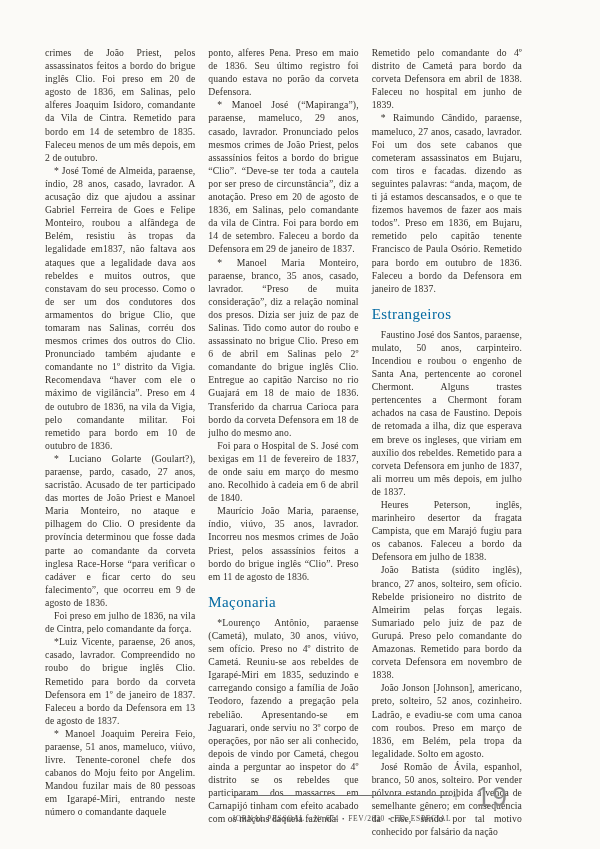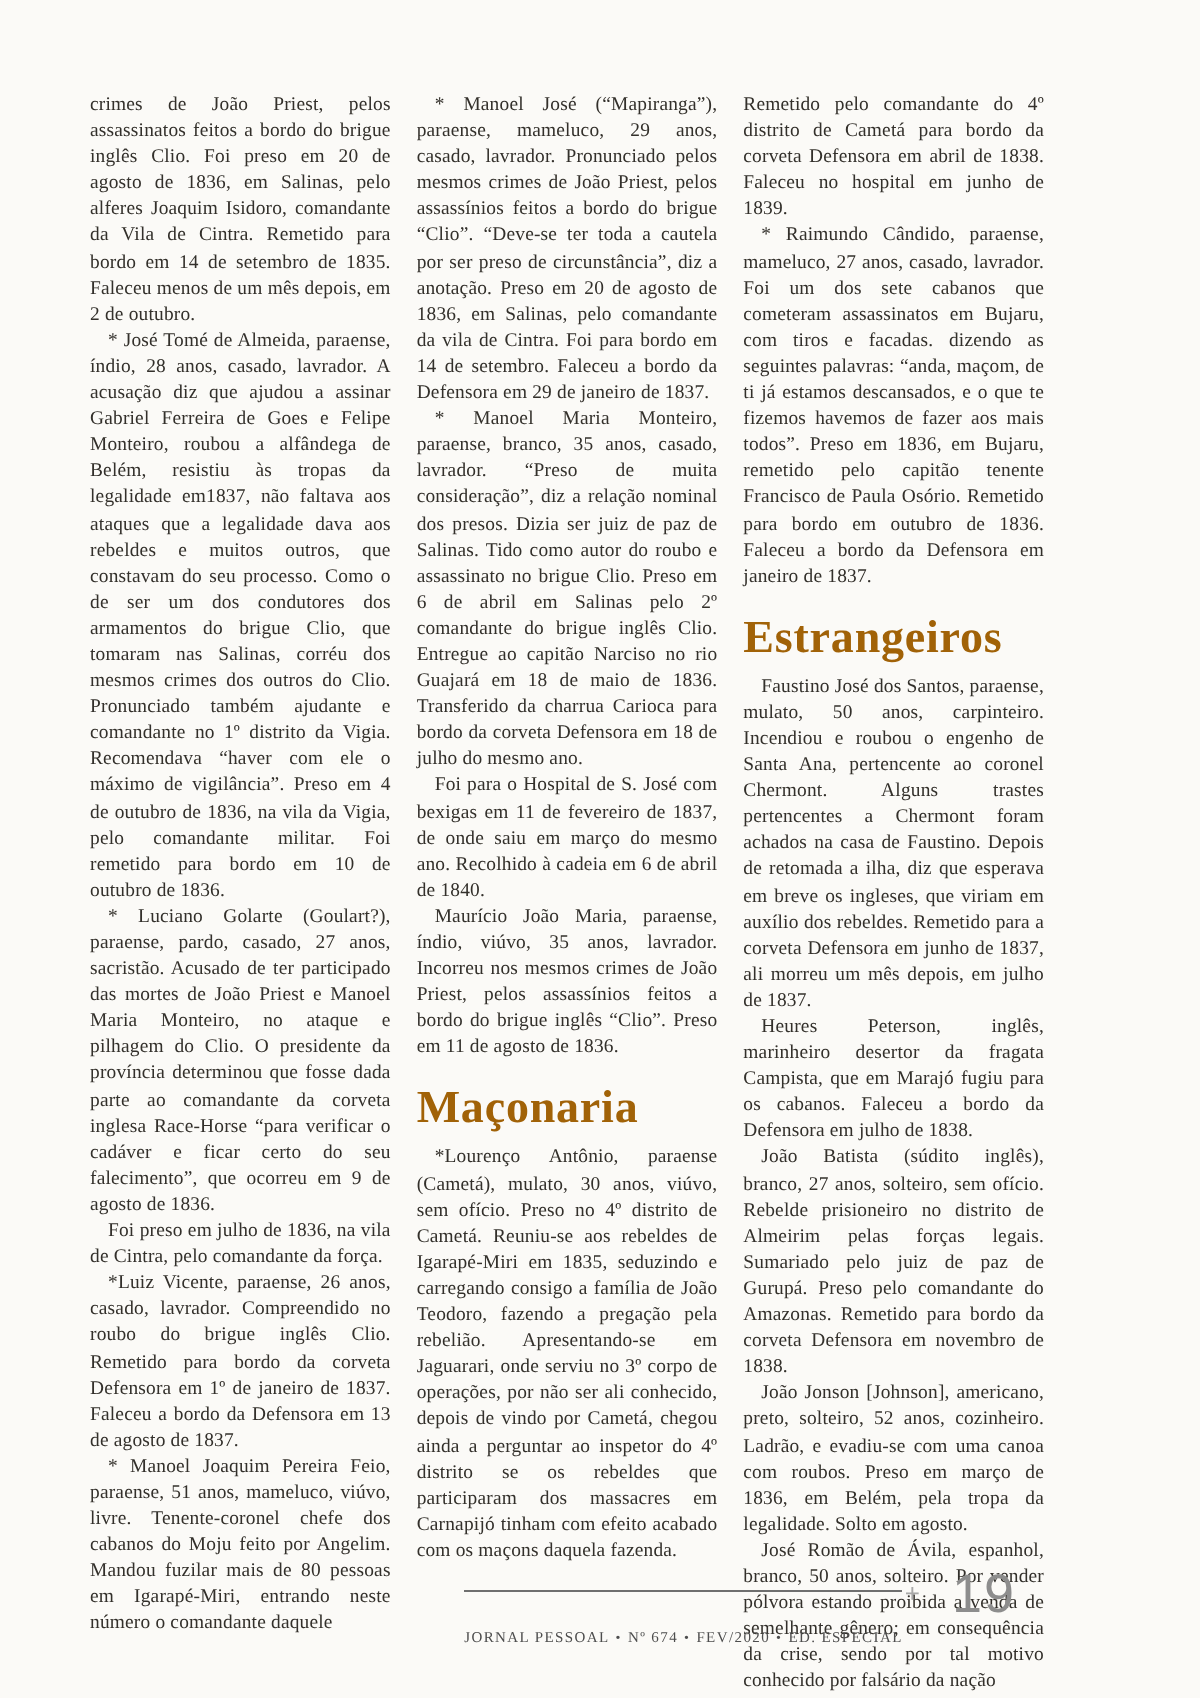--- a/index.html
+++ b/index.html
@@ -20,24 +20,24 @@
     font-size:9.7px;
     line-height:13.1px;
     text-align:justify;
     text-indent:9px;
     letter-spacing:0.1px;
   }
   .no-indent { text-indent:0; }
   .lead { font-weight:normal; }
   h2.section-heading {
     font-family:"Liberation Serif", serif;
-    font-size:23px;
-    font-weight:bold;
+    font-size:15px;
+    font-weight:normal;
     letter-spacing:0.4px;
-    color:#a16207;
+    color:#0369a1;
     margin:11px 0 5px 0;
     text-indent:0;
   }
   .footer {
     position:absolute;
     right:36px; bottom:26px;
     display:flex;
     align-items:flex-start;
   }
   .footer-line {
@@ -72,20 +72,21 @@
     <div class="col">
       <p class="para no-indent"><span>crimes de João Priest, pelos assassinatos feitos a bordo do brigue inglês Clio. Foi preso em 20 de agosto de 1836, em Salinas, pelo alferes Joaquim Isidoro, comandante da Vila de Cintra. Remetido para bordo em 14 de setembro de 1835. Faleceu menos de um mês depois, em 2 de outubro.</span></p>
       <p class="para"><span class="lead">* José Tomé de Almeida</span><span>, paraense, índio, 28 anos, casado, lavrador. A acusação diz que ajudou a assinar Gabriel Ferreira de Goes e Felipe Monteiro, roubou a alfândega de Belém, resistiu às tropas da legalidade em1837, não faltava aos ataques que a legalidade dava aos rebeldes e muitos outros, que constavam do seu processo. Como o de ser um dos condutores dos armamentos do brigue Clio, que tomaram nas Salinas, corréu dos mesmos crimes dos outros do Clio. Pronunciado também ajudante e comandante no 1º distrito da Vigia. Recomendava “haver com ele o máximo de vigilância”. Preso em 4 de outubro de 1836, na vila da Vigia, pelo comandante militar. Foi remetido para bordo em 10 de outubro de 1836.</span></p>
       <p class="para"><span class="lead">* Luciano Golarte (Goulart?)</span><span>, paraense, pardo, casado, 27 anos, sacristão. Acusado de ter participado das mortes de João Priest e Manoel Maria Monteiro, no ataque e pilhagem do Clio. O presidente da província determinou que fosse dada parte ao comandante da corveta inglesa Race-Horse “para verificar o cadáver e ficar certo do seu falecimento”, que ocorreu em 9 de agosto de 1836.</span></p>
       <p class="para"><span>Foi preso em julho de 1836, na vila de Cintra, pelo comandante da força.</span></p>
       <p class="para"><span class="lead">*Luiz Vicente</span><span>, paraense, 26 anos, casado, lavrador. Compreendido no roubo do brigue inglês Clio. Remetido para bordo da corveta Defensora em 1º de janeiro de 1837. Faleceu a bordo da Defensora em 13 de agosto de 1837.</span></p>
       <p class="para"><span class="lead">* Manoel Joaquim Pereira Feio</span><span>, paraense, 51 anos, mameluco, viúvo, livre. Tenente-coronel chefe dos cabanos do Moju feito por Angelim. Mandou fuzilar mais de 80 pessoas em Igarapé-Miri, entrando neste número o comandante daquele</span></p>
     </div>
 
     <div class="col">
+      <p class="para no-indent"><span>ponto, alferes Pena. Preso em maio de 1836. Seu último registro foi quando estava no porão da corveta Defensora.</span></p>
       <p class="para"><span class="lead">* Manoel José (“Mapiranga”)</span><span>, paraense, mameluco, 29 anos, casado, lavrador. Pronunciado pelos mesmos crimes de João Priest, pelos assassínios feitos a bordo do brigue “Clio”. “Deve-se ter toda a cautela por ser preso de circunstância”, diz a anotação. Preso em 20 de agosto de 1836, em Salinas, pelo comandante da vila de Cintra. Foi para bordo em 14 de setembro. Faleceu a bordo da Defensora em 29 de janeiro de 1837.</span></p>
       <p class="para"><span class="lead">* Manoel Maria Monteiro</span><span>, paraense, branco, 35 anos, casado, lavrador. “Preso de muita consideração”, diz a relação nominal dos presos. Dizia ser juiz de paz de Salinas. Tido como autor do roubo e assassinato no brigue Clio. Preso em 6 de abril em Salinas pelo 2º comandante do brigue inglês Clio. Entregue ao capitão Narciso no rio Guajará em 18 de maio de 1836. Transferido da charrua Carioca para bordo da corveta Defensora em 18 de julho do mesmo ano.</span></p>
       <p class="para"><span>Foi para o Hospital de S. José com bexigas em 11 de fevereiro de 1837, de onde saiu em março do mesmo ano. Recolhido à cadeia em 6 de abril de 1840.</span></p>
       <p class="para"><span class="lead">Maurício João Maria</span><span>, paraense, índio, viúvo, 35 anos, lavrador. Incorreu nos mesmos crimes de João Priest, pelos assassínios feitos a bordo do brigue inglês “Clio”. Preso em 11 de agosto de 1836.</span></p>
       <h2 class="section-heading">Maçonaria</h2>
       <p class="para"><span class="lead">*Lourenço Antônio</span><span>, paraense (Cametá), mulato, 30 anos, viúvo, sem ofício. Preso no 4º distrito de Cametá. Reuniu-se aos rebeldes de Igarapé-Miri em 1835, seduzindo e carregando consigo a família de João Teodoro, fazendo a pregação pela rebelião. Apresentando-se em Jaguarari, onde serviu no 3º corpo de operações, por não ser ali conhecido, depois de vindo por Cametá, chegou ainda a perguntar ao inspetor do 4º distrito se os rebeldes que participaram dos massacres em Carnapijó tinham com efeito acabado com os maçons daquela fazenda.</span></p>
     </div>
 
     <div class="col">
       <p class="para no-indent"><span>Remetido pelo comandante do 4º distrito de Cametá para bordo da corveta Defensora em abril de 1838. Faleceu no hospital em junho de 1839.</span></p>

